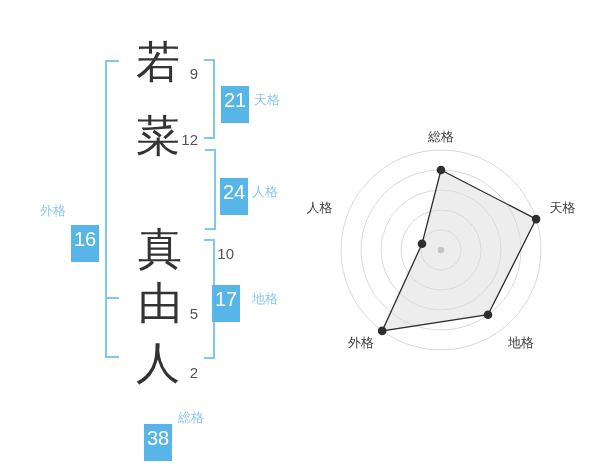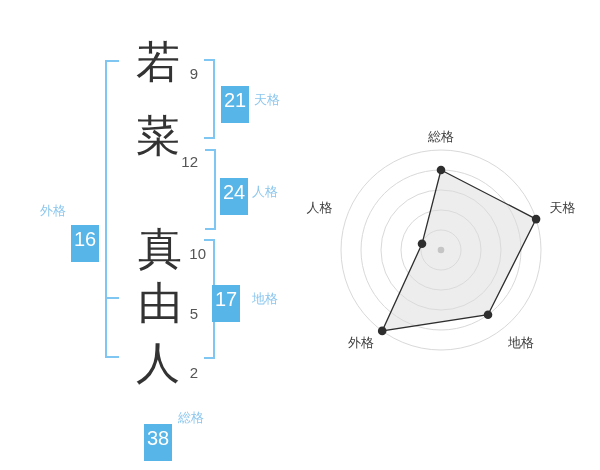--- a/index.html
+++ b/index.html
@@ -27,22 +27,22 @@
 
 <div id="stage">
 
   <div class="kanji" style="left:118px;top:40px;">若</div>
   <div class="kanji" style="left:118px;top:114px;">菜</div>
   <div class="kanji" style="left:120px;top:227px;">真</div>
   <div class="kanji" style="left:120px;top:281px;">由</div>
   <div class="kanji" style="left:118px;top:341px;">人</div>
 
   <div class="strokes" style="left:168px;top:66px;">9</div>
-  <div class="strokes" style="left:168px;top:154px;">12</div>
-  <div class="strokes" style="left:176px;top:246px;">10</div>
+  <div class="strokes" style="left:168px;top:132px;">12</div>
+  <div class="strokes" style="left:168px;top:246px;padding-left:36px;">10</div>
   <div class="strokes" style="left:168px;top:306px;">5</div>
   <div class="strokes" style="left:168px;top:365px;">2</div>
 
   <div>
     <div class="vline" style="left:105px;top:60px;height:298px;"></div>
     <div class="tick" style="left:105px;top:60px;width:14px;"></div>
     <div class="tick" style="left:105px;top:297px;width:14px;"></div>
     <div class="tick" style="left:105px;top:356px;width:14px;"></div>
   </div>
 

